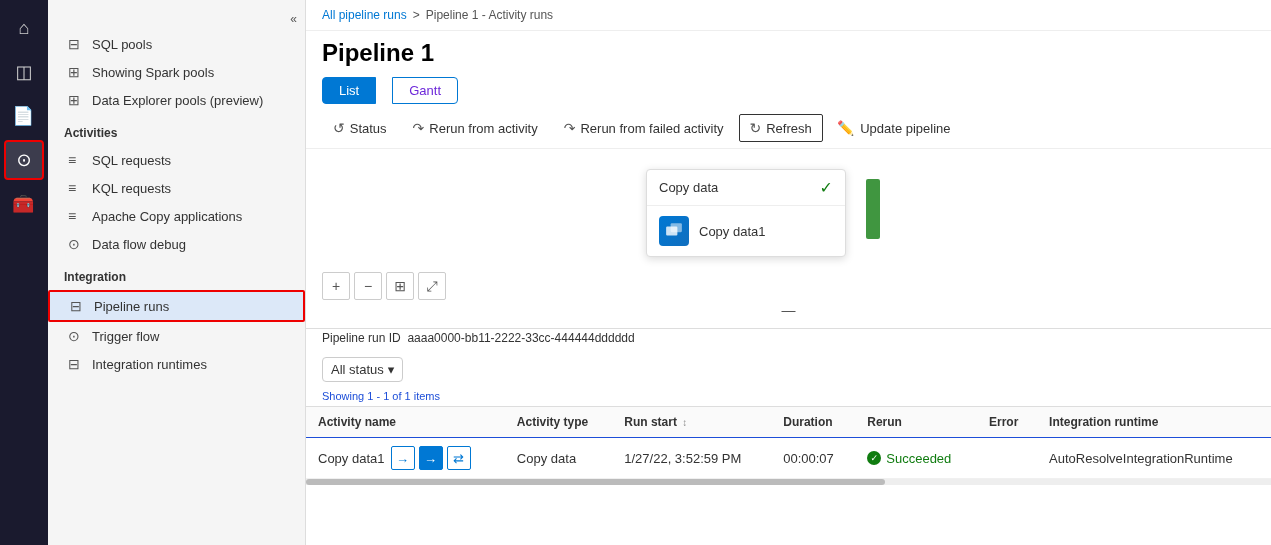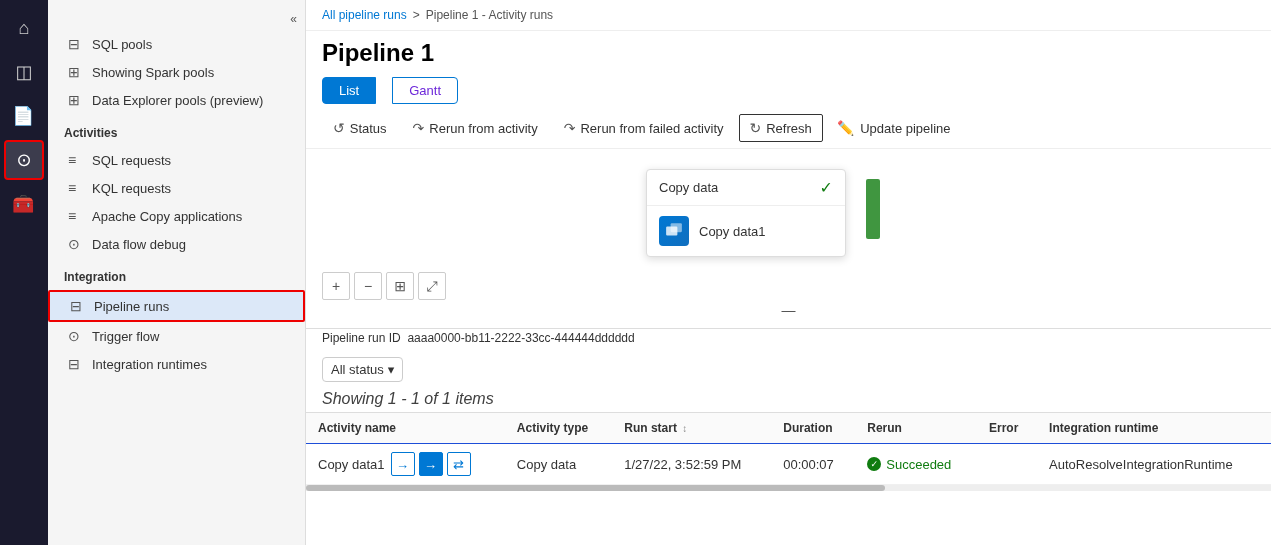--- a/index.html
+++ b/index.html
@@ -260,23 +260,22 @@
       border: 1px solid #ccc;
       padding: 4px 8px;
       border-radius: 4px;
       cursor: pointer;
       font-size: 13px;
       background: #fff;
     }
 
     .showing-text {
       padding: 4px 16px;
-      font-size: 16px;
-      color: #404040;
-      font-style: italic;
+      font-size: 11px;
+      color: #1d4ed8;
     }
 
     
     .data-table {
       width: 100%;
       border-collapse: collapse;
     }
     .data-table thead tr {
       border-bottom: 1px solid #1d4ed8;
       border-top: 1px solid #ddd;

